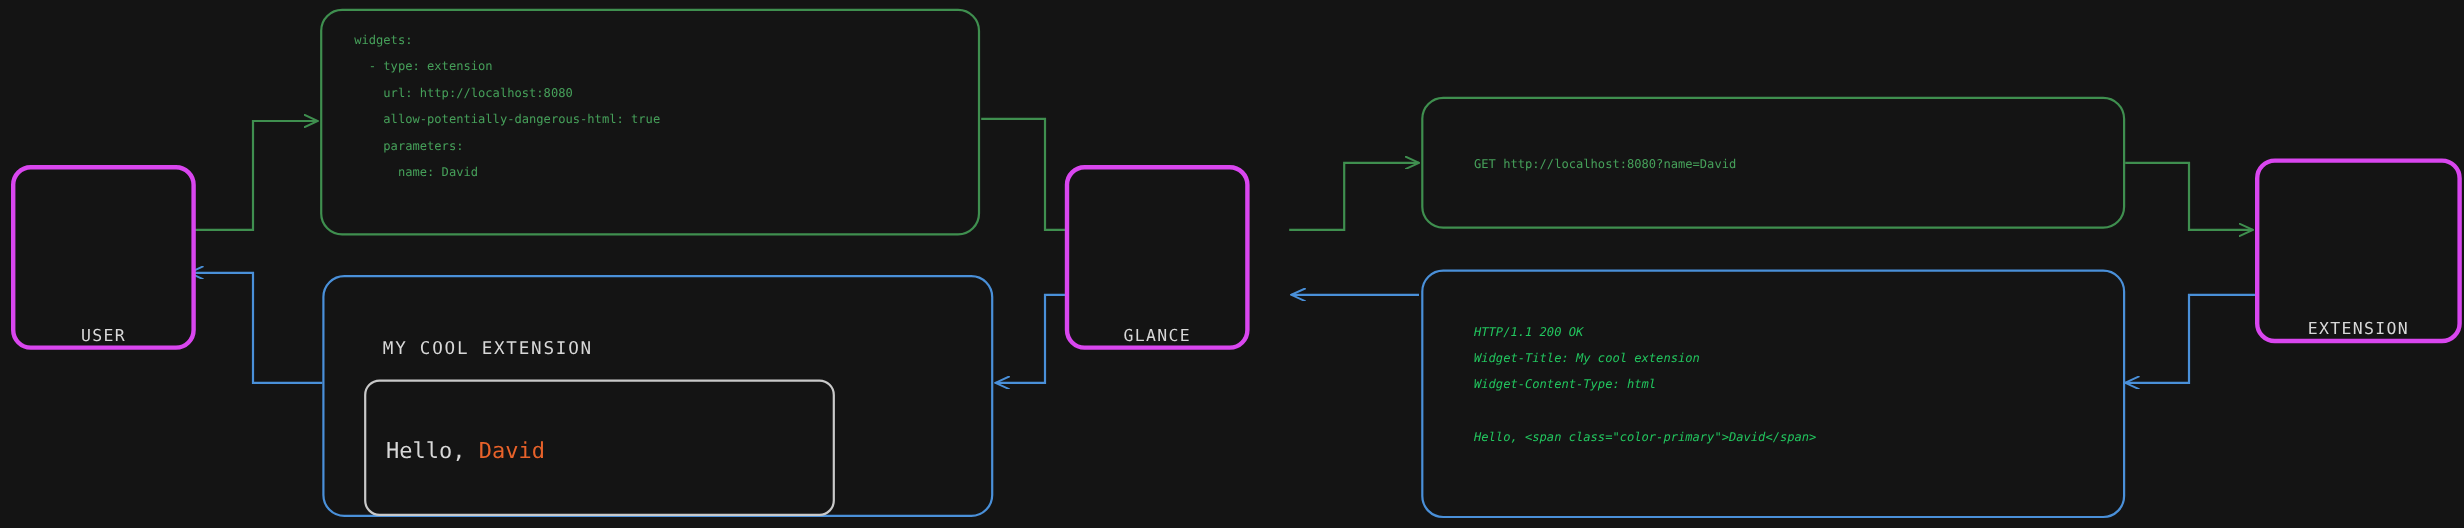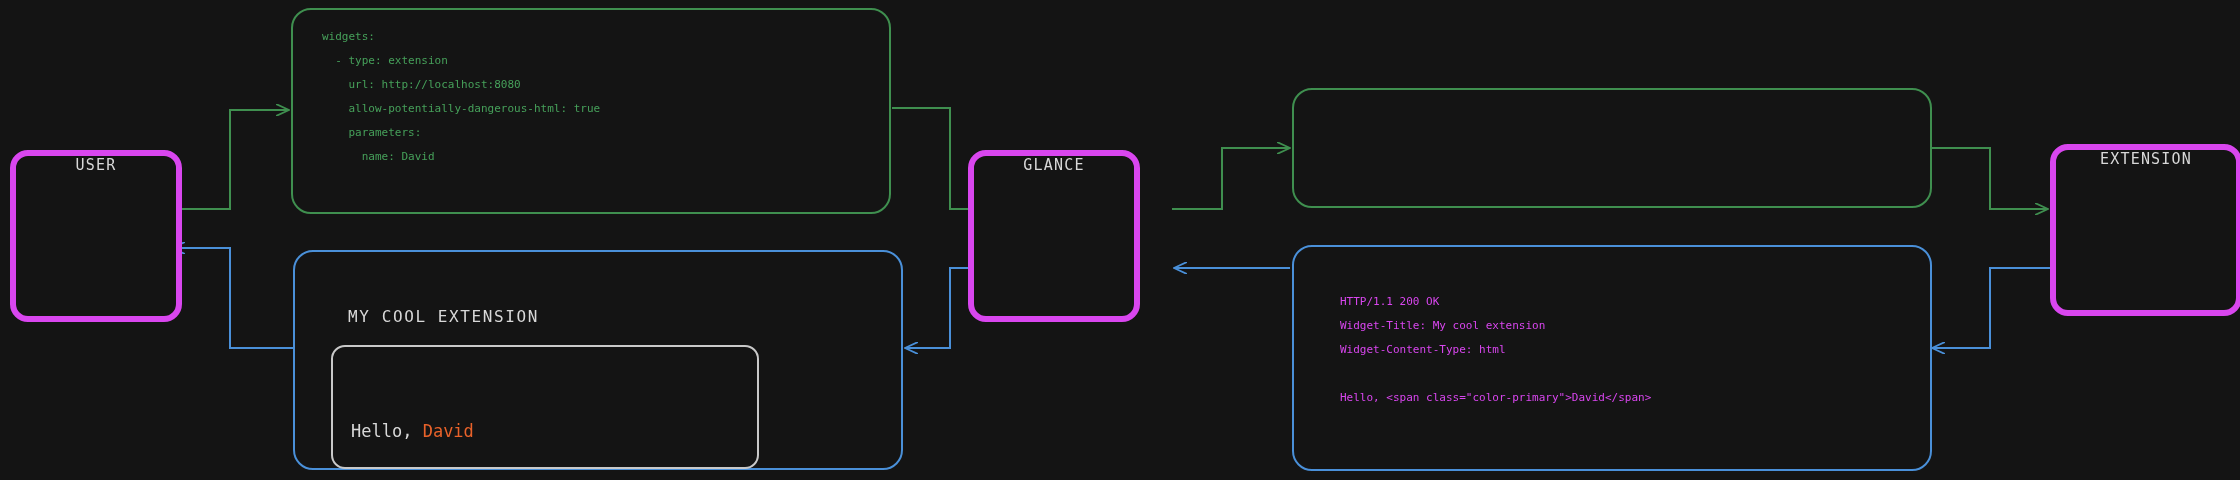--- a/index.html
+++ b/index.html
@@ -2,36 +2,36 @@
 <html><head>
 <meta charset="utf-8">
 <style>
   html,body{margin:0;padding:0;background:#141414;}
   body{width:2240px;height:480px;overflow:hidden;
        font-family:"DejaVu Sans Mono","Liberation Mono",monospace;}
   #stage{position:relative;width:2240px;height:480px;background:#141414;}
 
   svg#wires{position:absolute;left:0;top:0;width:2240px;height:480px;pointer-events:none;}
 
-  .node{position:absolute;border:6px solid #d946ef;border-radius:18px;
-        display:flex;align-items:flex-start;justify-content:center;
+  .node{position:absolute;border:4px solid #d946ef;border-radius:18px;
+        display:flex;align-items:flex-end;justify-content:center;
         color:#d8d8d8;font-size:15px;letter-spacing:1.2px;background:#141414;}
 
   .panel{position:absolute;border-radius:20px;background:#141414;box-sizing:border-box;}
   .panel.green{border:2px solid #3f8f4f;}
   .panel.blue{border:2px solid #4a90d9;}
 
   .code{position:absolute;white-space:pre;font-size:11px;line-height:24px;}
   .code.green{color:#46a05a;}
-  .code.blue{color:#d946ef;}
+  .code.blue{color:#22c55e;font-style:italic;}
 
   .widget-title{position:absolute;color:#d8d8d8;font-size:16px;letter-spacing:1.6px;}
   .widget-body{position:absolute;border:2px solid #c9c9c9;border-radius:14px;
                box-sizing:border-box;background:#141414;}
-  .widget-text{position:absolute;font-size:17px;color:#d8d8d8;white-space:pre;margin-top:24px;}
+  .widget-text{position:absolute;font-size:20px;color:#d8d8d8;white-space:pre;}
   .accent{color:#e8622a;}
 </style>
 </head>
 <body>
 
 <div id="stage">
 
   <svg id="wires" viewBox="0 0 2240 480">
     <defs>
       <marker id="ag" markerWidth="14" markerHeight="12" refX="13" refY="6" orient="auto" markerUnits="userSpaceOnUse">
@@ -73,20 +73,21 @@
 
   <div class="panel green" style="left:291px;top:8px;width:600px;height:206px;"></div>
   <div class="code green" style="left:322px;top:25px;">widgets:
   - type: extension
     url: http://localhost:8080
     allow-potentially-dangerous-html: true
     parameters:
       name: David</div>
 
   <div class="panel green" style="left:1292px;top:88px;width:640px;height:120px;"></div>
+  <div class="code green" style="left:1340px;top:138px;">GET http://localhost:8080?name=David</div>
 
   <div class="panel blue" style="left:1292px;top:245px;width:640px;height:226px;"></div>
   <div class="code blue" style="left:1340px;top:290px;">HTTP/1.1 200 OK
 Widget-Title: My cool extension
 Widget-Content-Type: html
 
 Hello, &lt;span class="color-primary"&gt;David&lt;/span&gt;</div>
 
   <div class="panel blue" style="left:293px;top:250px;width:610px;height:220px;"></div>
   <div class="widget-title" style="left:348px;top:307px;">MY COOL EXTENSION</div>

